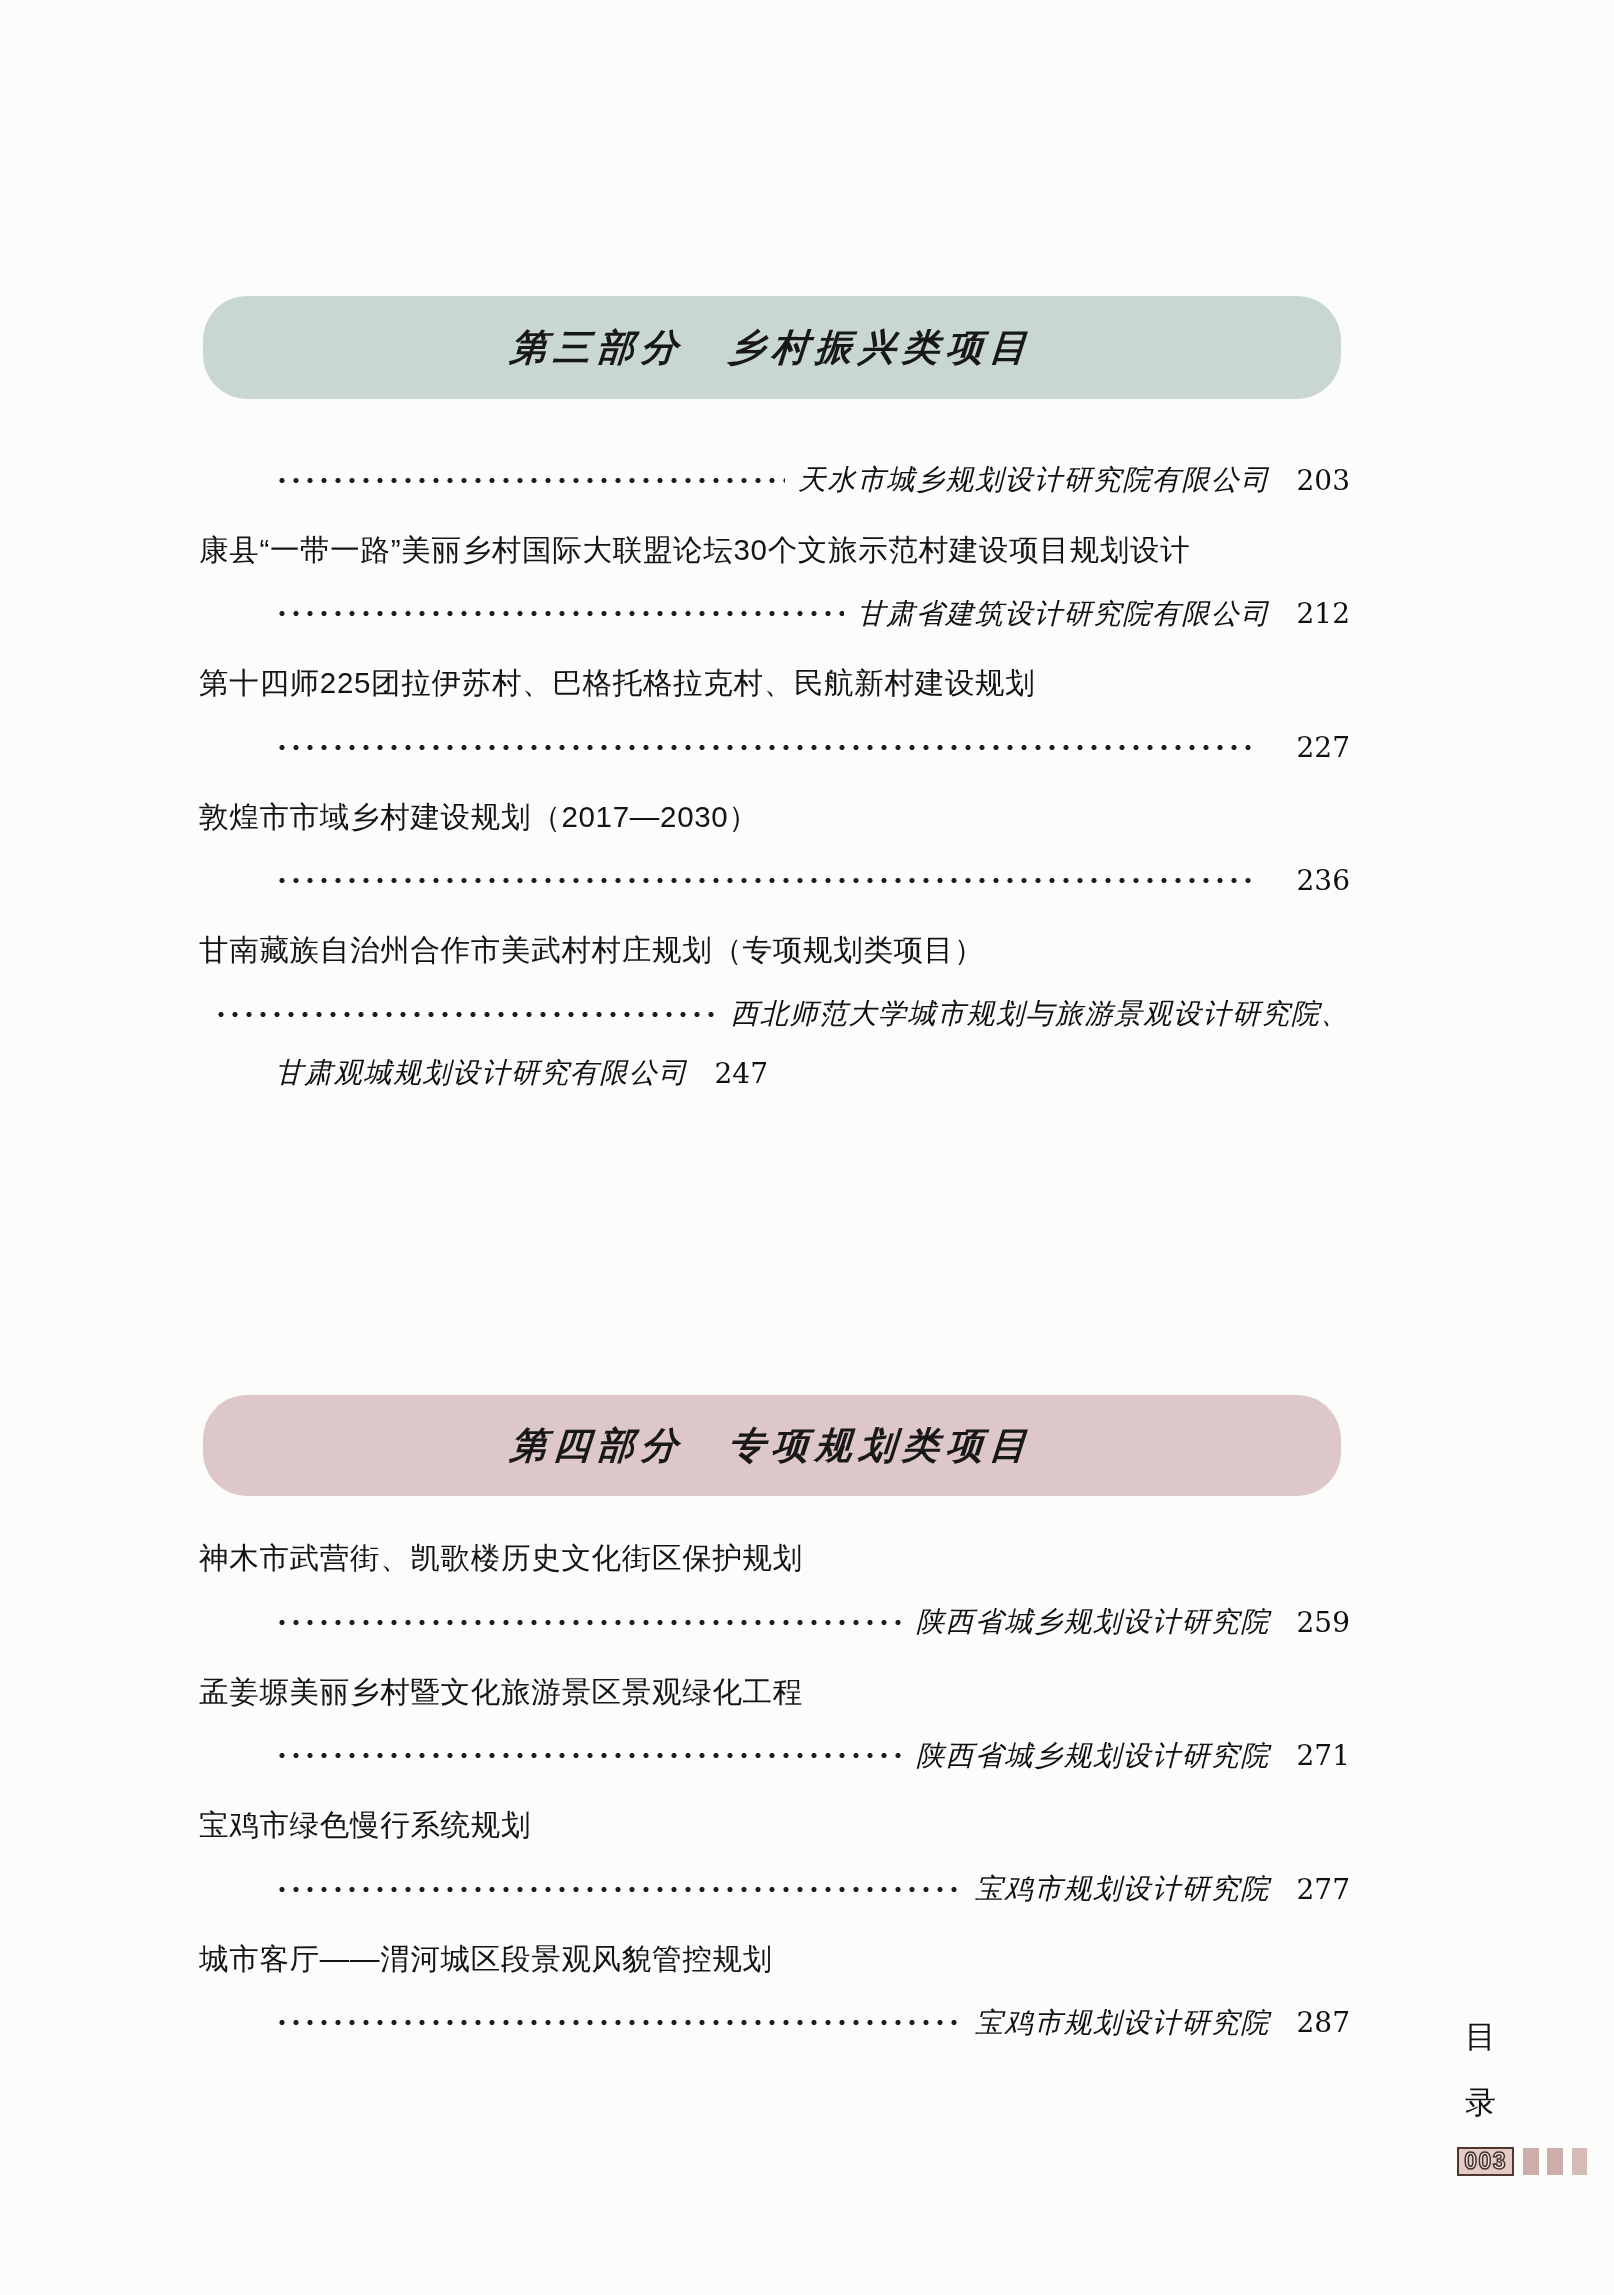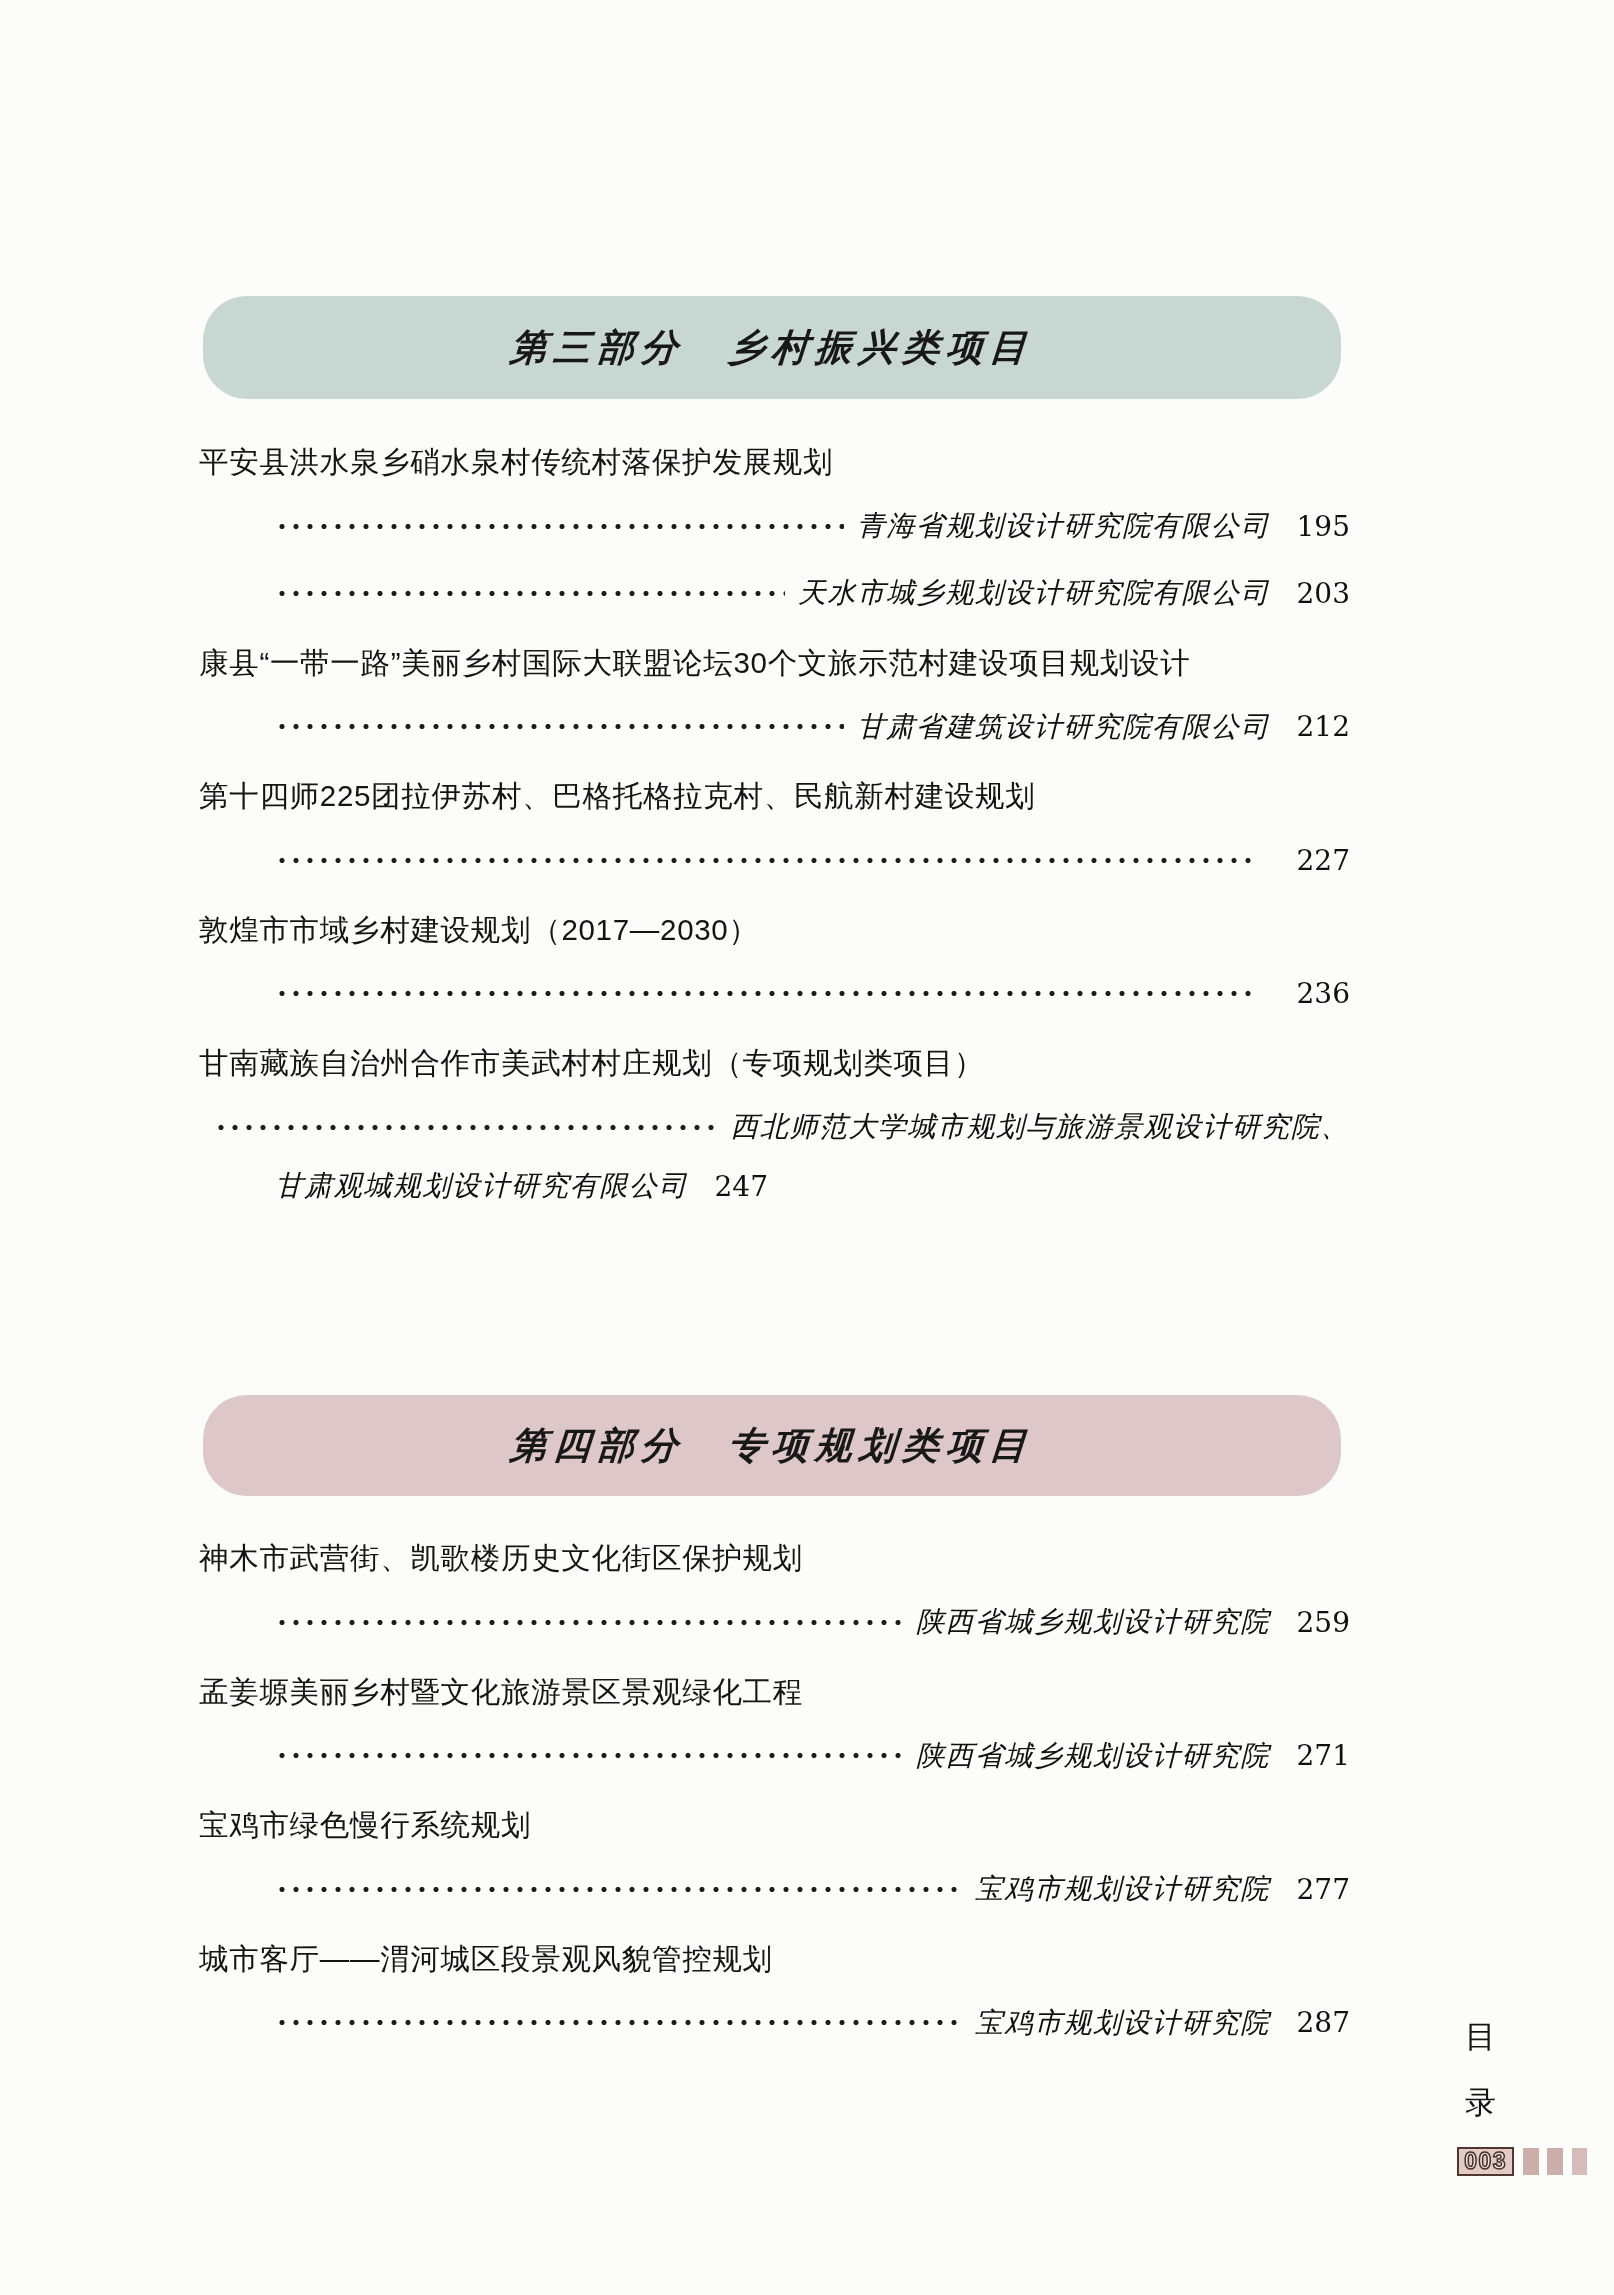--- a/index.html
+++ b/index.html
@@ -69,28 +69,20 @@
 </style>
 </head>
 <body>
 
 <div class="pill" id="pill3" style="background: rgb(201, 215, 210);">
   <span class="pill-label">第三部分　乡村振兴类项目</span>
 </div>
 
 <div class="toc-list" id="list3">
 
-  <div class="entry">
-    <div class="entry-title">平安县洪水泉乡硝水泉村传统村落保护发展规划</div>
-    <div class="leader-row">
-      <span class="dots"></span>
-      <span class="org">青海省规划设计研究院有限公司</span>
-      <span class="pagenum">195</span>
-    </div>
-  </div>
 
   <div class="entry">
     <div class="leader-row">
       <span class="dots"></span>
       <span class="org">天水市城乡规划设计研究院有限公司</span>
       <span class="pagenum">203</span>
     </div>
   </div>
 
   <div class="entry">

